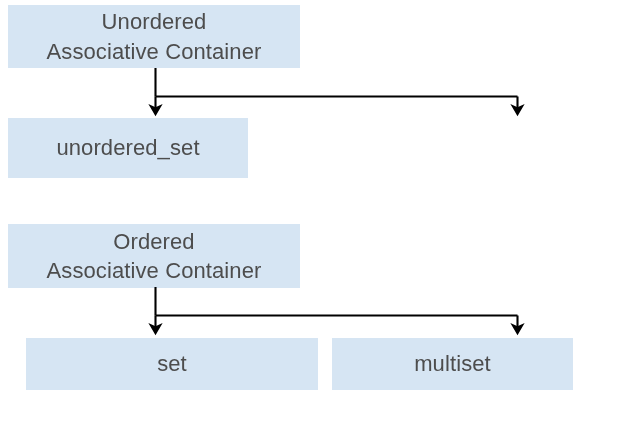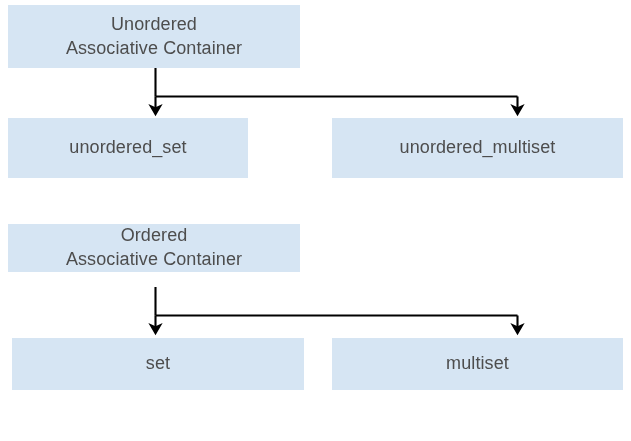--- a/index.html
+++ b/index.html
@@ -20,45 +20,45 @@
     background: #ffffff;
   }
   .node {
     position: absolute;
     background: #d6e5f3;
     color: #4d4d4d;
     display: flex;
     align-items: center;
     justify-content: center;
     text-align: center;
-    font-size: 18px;
+    font-size: 22px;
     line-height: 1.32;
     box-sizing: border-box;
     white-space: pre-line;
     letter-spacing: 0.1px;
   }
   
   .node-unordered-root {
     left: 8px;  top: 5px;   width: 292px; height: 63px;
   }
   .node-unordered-set {
     left: 8px;  top: 118px; width: 240px; height: 60px;
   }
   .node-unordered-multiset {
     left: 332px; top: 118px; width: 291px; height: 60px;
   }
   
   .node-ordered-root {
-    left: 8px;  top: 224px; width: 292px; height: 48px;
+    left: 8px;  top: 224px; width: 292px; height: 64px;
   }
   .node-set {
-    left: 12px;  top: 338px; width: 292px; height: 52px;
+    left: 26px;  top: 338px; width: 292px; height: 52px;
   }
   .node-multiset {
-    left: 332px; top: 338px; width: 291px; height: 52px;
+    left: 332px; top: 338px; width: 241px; height: 52px;
   }
   
   .connectors {
     position: absolute;
     left: 0; top: 0;
     width: 631px; height: 441px;
     pointer-events: none;
   }
   
   .watermark {
@@ -73,21 +73,20 @@
 </head>
 <body>
 
 <div id="diagram">
 
   <div class="node node-unordered-root">Unordered
 Associative Container</div>
 
   <div class="node node-unordered-set">unordered_set</div>
 
-  <div class="node node-unordered-multiset">unordered_multiset</div>
 
   <div class="node node-ordered-root">Ordered
 Associative Container</div>
 
   <div class="node node-set">set</div>
 
   <div class="node node-multiset">multiset</div>
 
   <svg class="connectors" viewBox="0 0 631 441" width="631" height="441">
     <defs>

